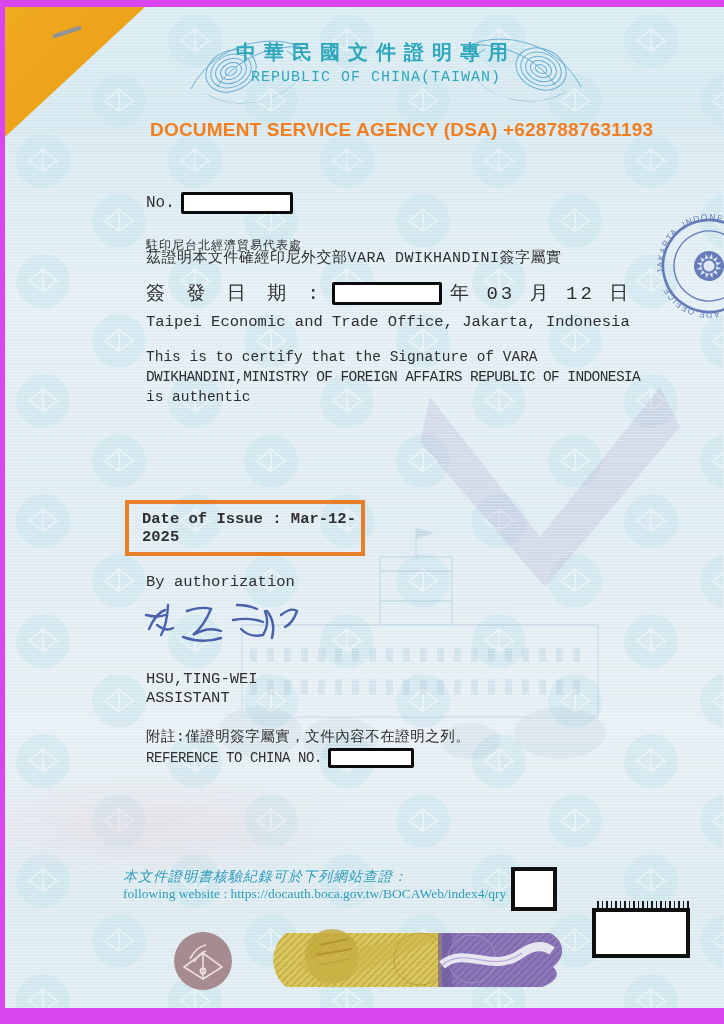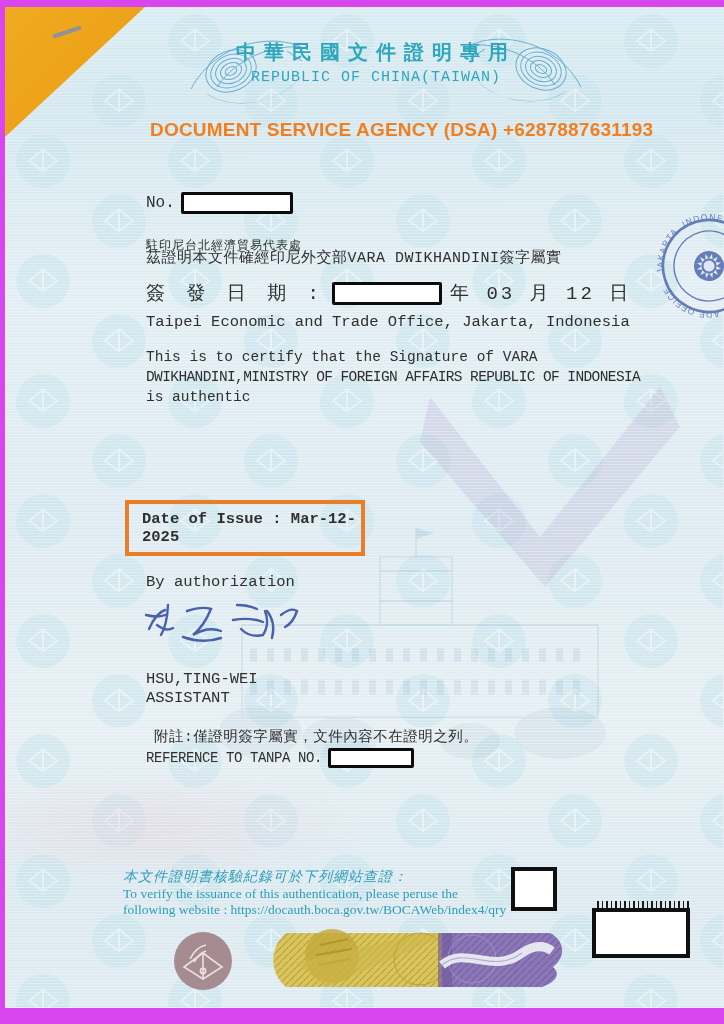--- a/index.html
+++ b/index.html
@@ -159,23 +159,23 @@
         <path d="M92,27 q17,-3 30,2"></path>
         <path d="M100,36 q9,9 22,6 q7,-11 2,-24"></path>
         <path d="M126,18 q9,11 5,27"></path>
         <path d="M140,22 q10,-8 16,-4 q-4,12 -12,16"></path>
       </g>
     </svg>
 
     <div class="row mono15" style="left:141px;top:663px;">HSU,TING-WEI</div>
     <div class="row mono15" style="left:141px;top:682px;">ASSISTANT</div>
 
-    <div class="row" style="left:141px;top:720px;font-size:14.5px;letter-spacing:.5px;margin-left:8px;">附註:僅證明簽字屬實，文件內容不在證明之列。</div>
+    <div class="row" style="left:141px;top:720px;font-size:14.5px;letter-spacing:.5px;">附註:僅證明簽字屬實，文件內容不在證明之列。</div>
     <div class="row flexrow" style="left:141px;top:741px;font-size:14px;">
-      <span style="letter-spacing:-.4px;">REFERENCE TO TANPA NO.</span>
+      <span style="letter-spacing:-.4px;">REFERENCE TO CHINA NO.</span>
       <span class="redact" style="width:80px;height:14px;margin-left:-2px;"></span>
     </div>
 
     <svg class="abs" style="left:646px;top:205px;width:120px;height:112px;opacity:.85" viewBox="0 0 120 112">
       <defs>
         <path id="arcOut" d="M12,54 A46,46 0 1 1 104,54 A46,46 0 1 1 12,54"></path>
         <path id="arcIn" d="M27,54 A31,31 0 1 1 89,54 A31,31 0 1 1 27,54"></path>
       </defs>
       <g transform="rotate(-16 58 54)" stroke="#5069ae" fill="none">
         <circle cx="58" cy="54" r="46" stroke-width="2.6"></circle>
@@ -205,21 +205,20 @@
           <textPath href="#arcOut" startOffset="76%">ADE OFFICE</textPath>
         </text>
         <text font-size="7.5" letter-spacing="2" fill="#5069ae" stroke="none" font-family="DejaVu Sans, sans-serif">
           <textPath href="#arcIn" startOffset="55%">代表處</textPath>
         </text>
       </g>
     </svg>
 
     <div class="footer">
       <div class="zh">本文件證明書核驗紀錄可於下列網站查證：</div>
-      <div class="en">To verify the issuance of  this authentication, please peruse the</div>
       <div class="en">following website : https://docauth.boca.gov.tw/BOCAWeb/index4/qry</div>
     </div>
 
     <div class="sq-redact"></div>
     <div class="barcode"></div>
     <div class="bc-redact"></div>
 
     <svg class="abs" style="left:165px;top:922px;width:405px;height:62px" viewBox="0 0 405 62">
       <defs>
         <pattern id="goldPat" width="7" height="7" patternUnits="userSpaceOnUse">

